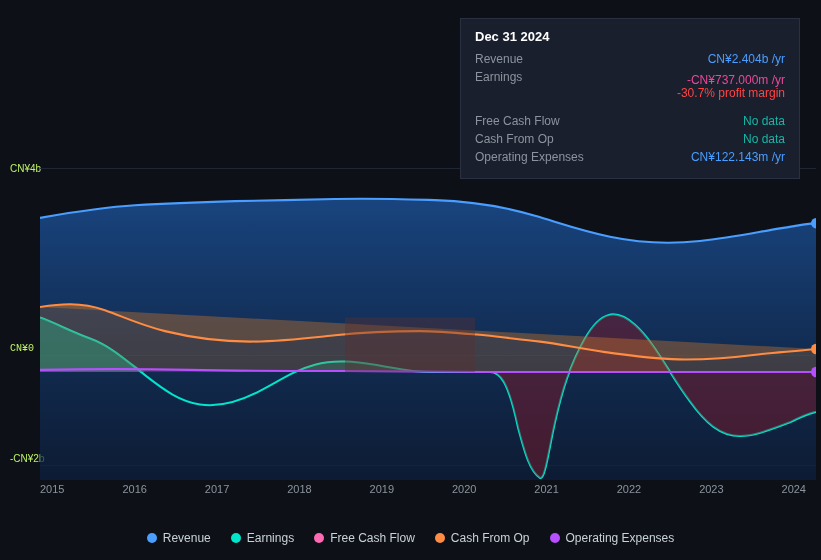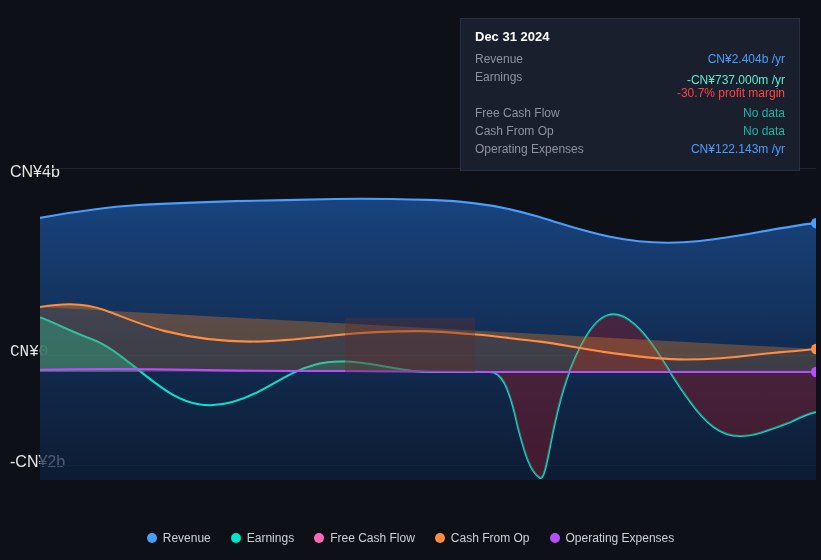--- a/index.html
+++ b/index.html
@@ -50,37 +50,37 @@
       font-size: 12px;
       min-width: 120px;
     }
 
     .tooltip-value {
       font-size: 12px;
       text-align: center;
     }
 
     .tooltip-value.blue { color: #4a9eff; }
-    .tooltip-value.red { color: #5eead4; }
+    .tooltip-value.red { color: #ec4899; }
     .tooltip-value.gray { color: #14b8a6; }
 
     .tooltip-sub {
       color: #ff4444;
       font-size: 12px;
       text-align: right;
       display: block;
       margin-top: -2px;
-      margin-bottom: 2px;
+      margin-bottom: 10px;
     }
 
     
     .y-label {
       position: absolute;
-      color: #e5e5e5;
-      font-size: 16px;
+      color: #bef264;
+      font-size: 10px;
     }
 
     .y-label-4b { top: 163px; left: 10px; }
     .y-label-0 { top: 343px; left: 10px; font-family: Liberation Mono, monospace; }
     .y-label-neg2b { top: 453px; left: 10px; }
 
     
     .x-axis {
       position: absolute;
       bottom: 65px;
@@ -179,20 +179,32 @@
   </div>
 
   <div class="y-label y-label-4b">CN¥4b</div>
   <div class="y-label y-label-0">CN¥0</div>
   <div class="y-label y-label-neg2b">-CN¥2b</div>
 
   <div class="grid-line grid-line-4b"></div>
   <div class="grid-line grid-line-0"></div>
   <div class="grid-line grid-line-neg2b"></div>
 
+  <div class="x-axis">
+    <span class="x-label">2015</span>
+    <span class="x-label">2016</span>
+    <span class="x-label">2017</span>
+    <span class="x-label">2018</span>
+    <span class="x-label">2019</span>
+    <span class="x-label">2020</span>
+    <span class="x-label">2021</span>
+    <span class="x-label">2022</span>
+    <span class="x-label">2023</span>
+    <span class="x-label">2024</span>
+  </div>
 
   <div class="chart-svg-wrapper">
     <svg width="100%" height="100%" viewBox="0 0 776 310" preserveAspectRatio="none">
       <defs>
 
         <linearGradient id="revGrad" x1="0" y1="0" x2="0" y2="1">
           <stop offset="0%" stop-color="#1a4a8a" stop-opacity="0.9"></stop>
           <stop offset="100%" stop-color="#0d2040" stop-opacity="0.7"></stop>
         </linearGradient>
 

